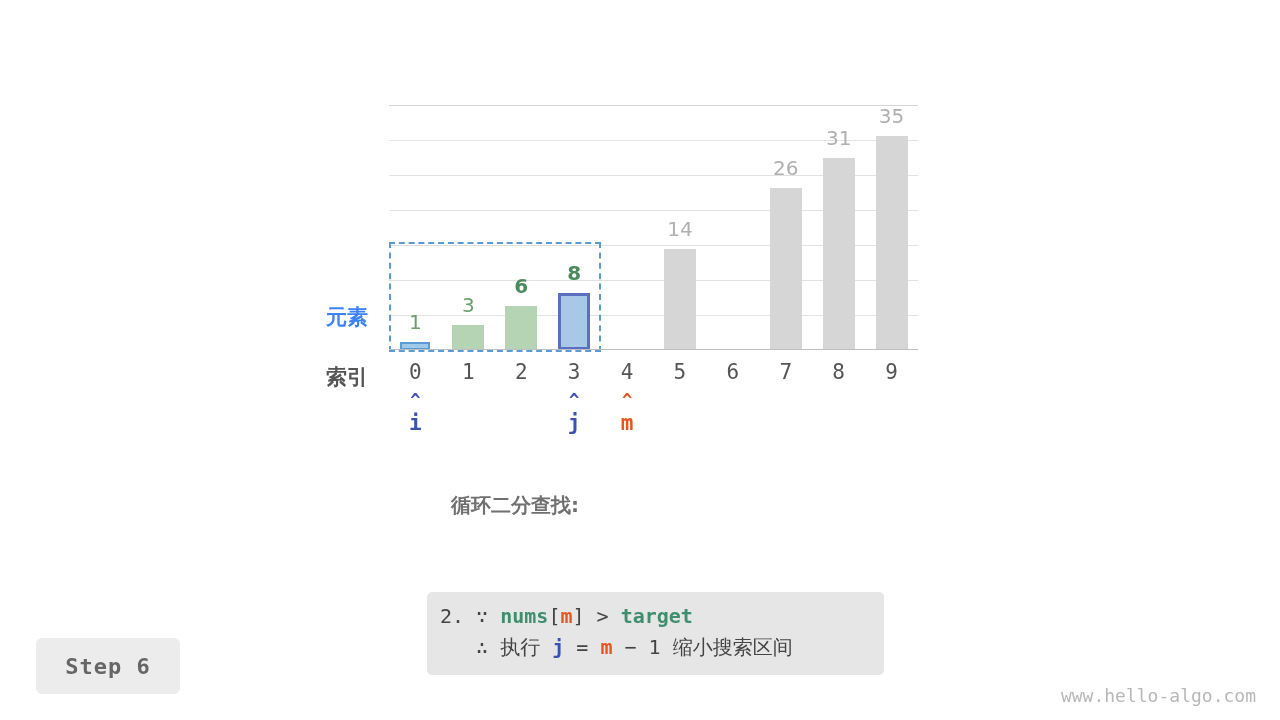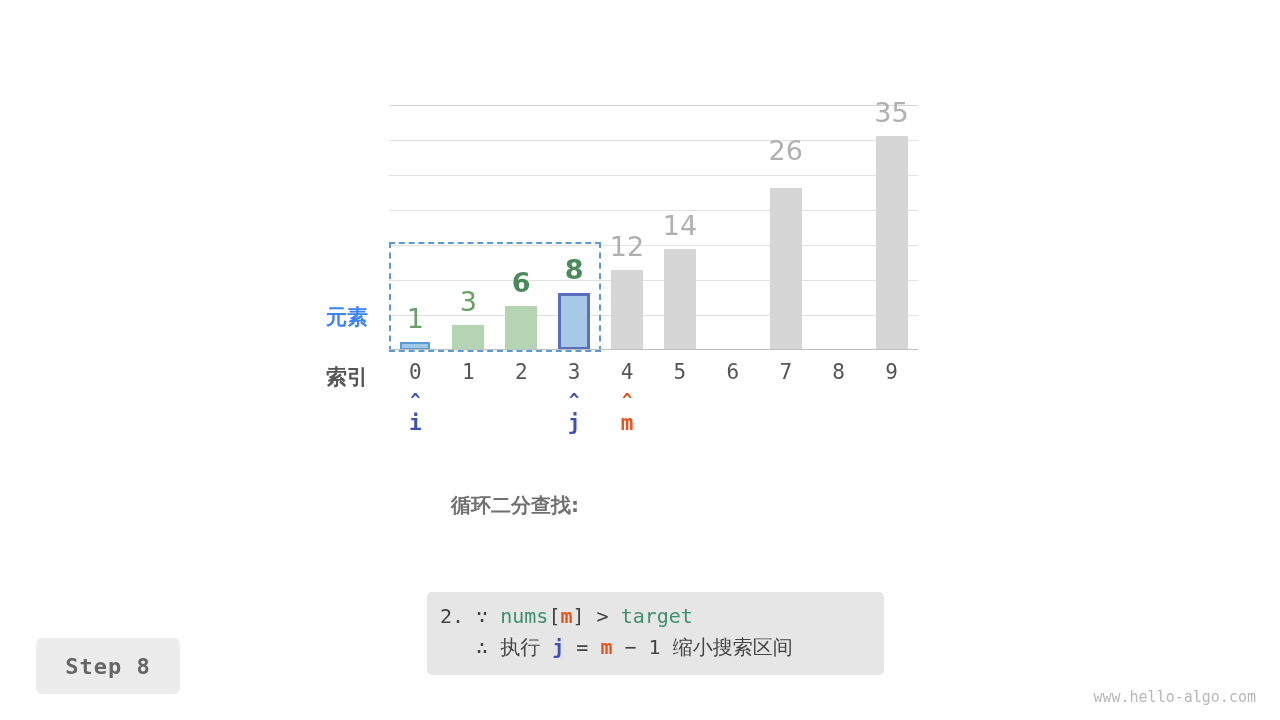--- a/index.html
+++ b/index.html
@@ -65,21 +65,21 @@
   }
   .bar.tiny {
     background: #9ec9e8;
     border: 2px solid #5b9bd5;
     box-sizing: border-box;
   }
   .bar-label {
     position: absolute;
     width: 100%;
     text-align: center;
-    font-size: 27px;
+    font-size: 20px;
     color: #b0b0b0;
     font-family: "DejaVu Sans", "Liberation Sans", sans-serif;
   }
   .bar-label.active {
     color: #4a8a5c;
     font-weight: bold;
   }
   .bar-label.plain-active {
     color: #6aa06a;
     font-weight: normal;
@@ -202,21 +202,21 @@
     border-radius: 5px;
   }
   #step2-inner {
     position: absolute;
     left: 440px;
     top: 604px;
     width: 440px;
   }
   .v-blue { color: #3a52b5; font-weight: bold; }
   .v-orange { color: #e8541e; font-weight: bold; }
-  .v-green { color: #3f8f6f; font-weight: normal; }
+  .v-green { color: #3f8f6f; font-weight: bold; }
   .v-dark { color: #444; }
 
   
   #step-badge {
     position: absolute;
     left: 36px;
     top: 638px;
     width: 144px;
     height: 56px;
     background: #ececec;
@@ -229,21 +229,21 @@
     font-weight: bold;
     color: #666;
     letter-spacing: 1px;
   }
 
   
   #watermark {
     position: absolute;
     right: 24px;
     bottom: 14px;
-    font-size: 15px;
+    font-size: 18px;
     color: #b8b8b8;
     font-family: "DejaVu Sans Mono", "Liberation Mono", monospace;
   }
 </style>
 </head>
 <body>
 
 <div id="chart-area">
   <div class="gridline top" style="top:0px;"></div>
   <div class="gridline" style="top:35px;"></div>
@@ -269,36 +269,36 @@
   <div class="bar-slot" style="left:105.8px;">
     <div class="bar active" style="height:44px;"></div>
     <div class="bar-label active" style="bottom:52px;">6</div>
   </div>
 
   <div class="bar-slot" style="left:158.7px;">
     <div class="bar target" style="height:57px;"></div>
     <div class="bar-label active" style="bottom:65px;">8</div>
   </div>
 
-  <div class="bar-slot" style="left:211.6px;">
-    <div class="bar" style="height:80px;"></div>
-    <div class="bar-label" style="bottom:88px;">12</div>
-  </div>
 
   <div class="bar-slot" style="left:264.5px;">
     <div class="bar" style="height:101px;"></div>
     <div class="bar-label" style="bottom:109px;">14</div>
   </div>
 
 
   <div class="bar-slot" style="left:370.3px;">
     <div class="bar" style="height:162px;"></div>
-    <div class="bar-label" style="bottom:184px;">26</div>
-  </div>
-
+    <div class="bar-label" style="bottom:170px;">26</div>
+  </div>
+
+  <div class="bar-slot" style="left:423.2px;">
+    <div class="bar" style="height:192px;"></div>
+    <div class="bar-label" style="bottom:200px;">31</div>
+  </div>
 
   <div class="bar-slot" style="left:476.1px;">
     <div class="bar" style="height:214px;"></div>
     <div class="bar-label" style="bottom:222px;">35</div>
   </div>
 
 </div>
 
 <div id="selection-box"></div>
 
@@ -338,15 +338,15 @@
 <div id="caption">
   <div id="caption-title">循环二分查找:</div>
 </div>
 
 <div id="step2-box"></div>
 <div id="step2-inner">
   <div class="step-line"><span class="v-dark">2. ∵ </span><span class="v-green">nums</span><span class="v-dark">[</span><span class="v-orange">m</span><span class="v-dark">]</span><span class="v-dark"> &gt; </span><span class="v-green">target</span></div>
   <div class="step-line"><span class="v-dark">   ∴ 执行 </span><span class="v-blue">j</span><span class="v-dark"> = </span><span class="v-orange">m</span><span class="v-dark"> − 1 缩小搜索区间</span></div>
 </div>
 
-<div id="step-badge">Step 8</div>
+<div id="step-badge">Step 6</div>
 
 <div id="watermark">www.hello-algo.com</div>
 
 </body></html>

